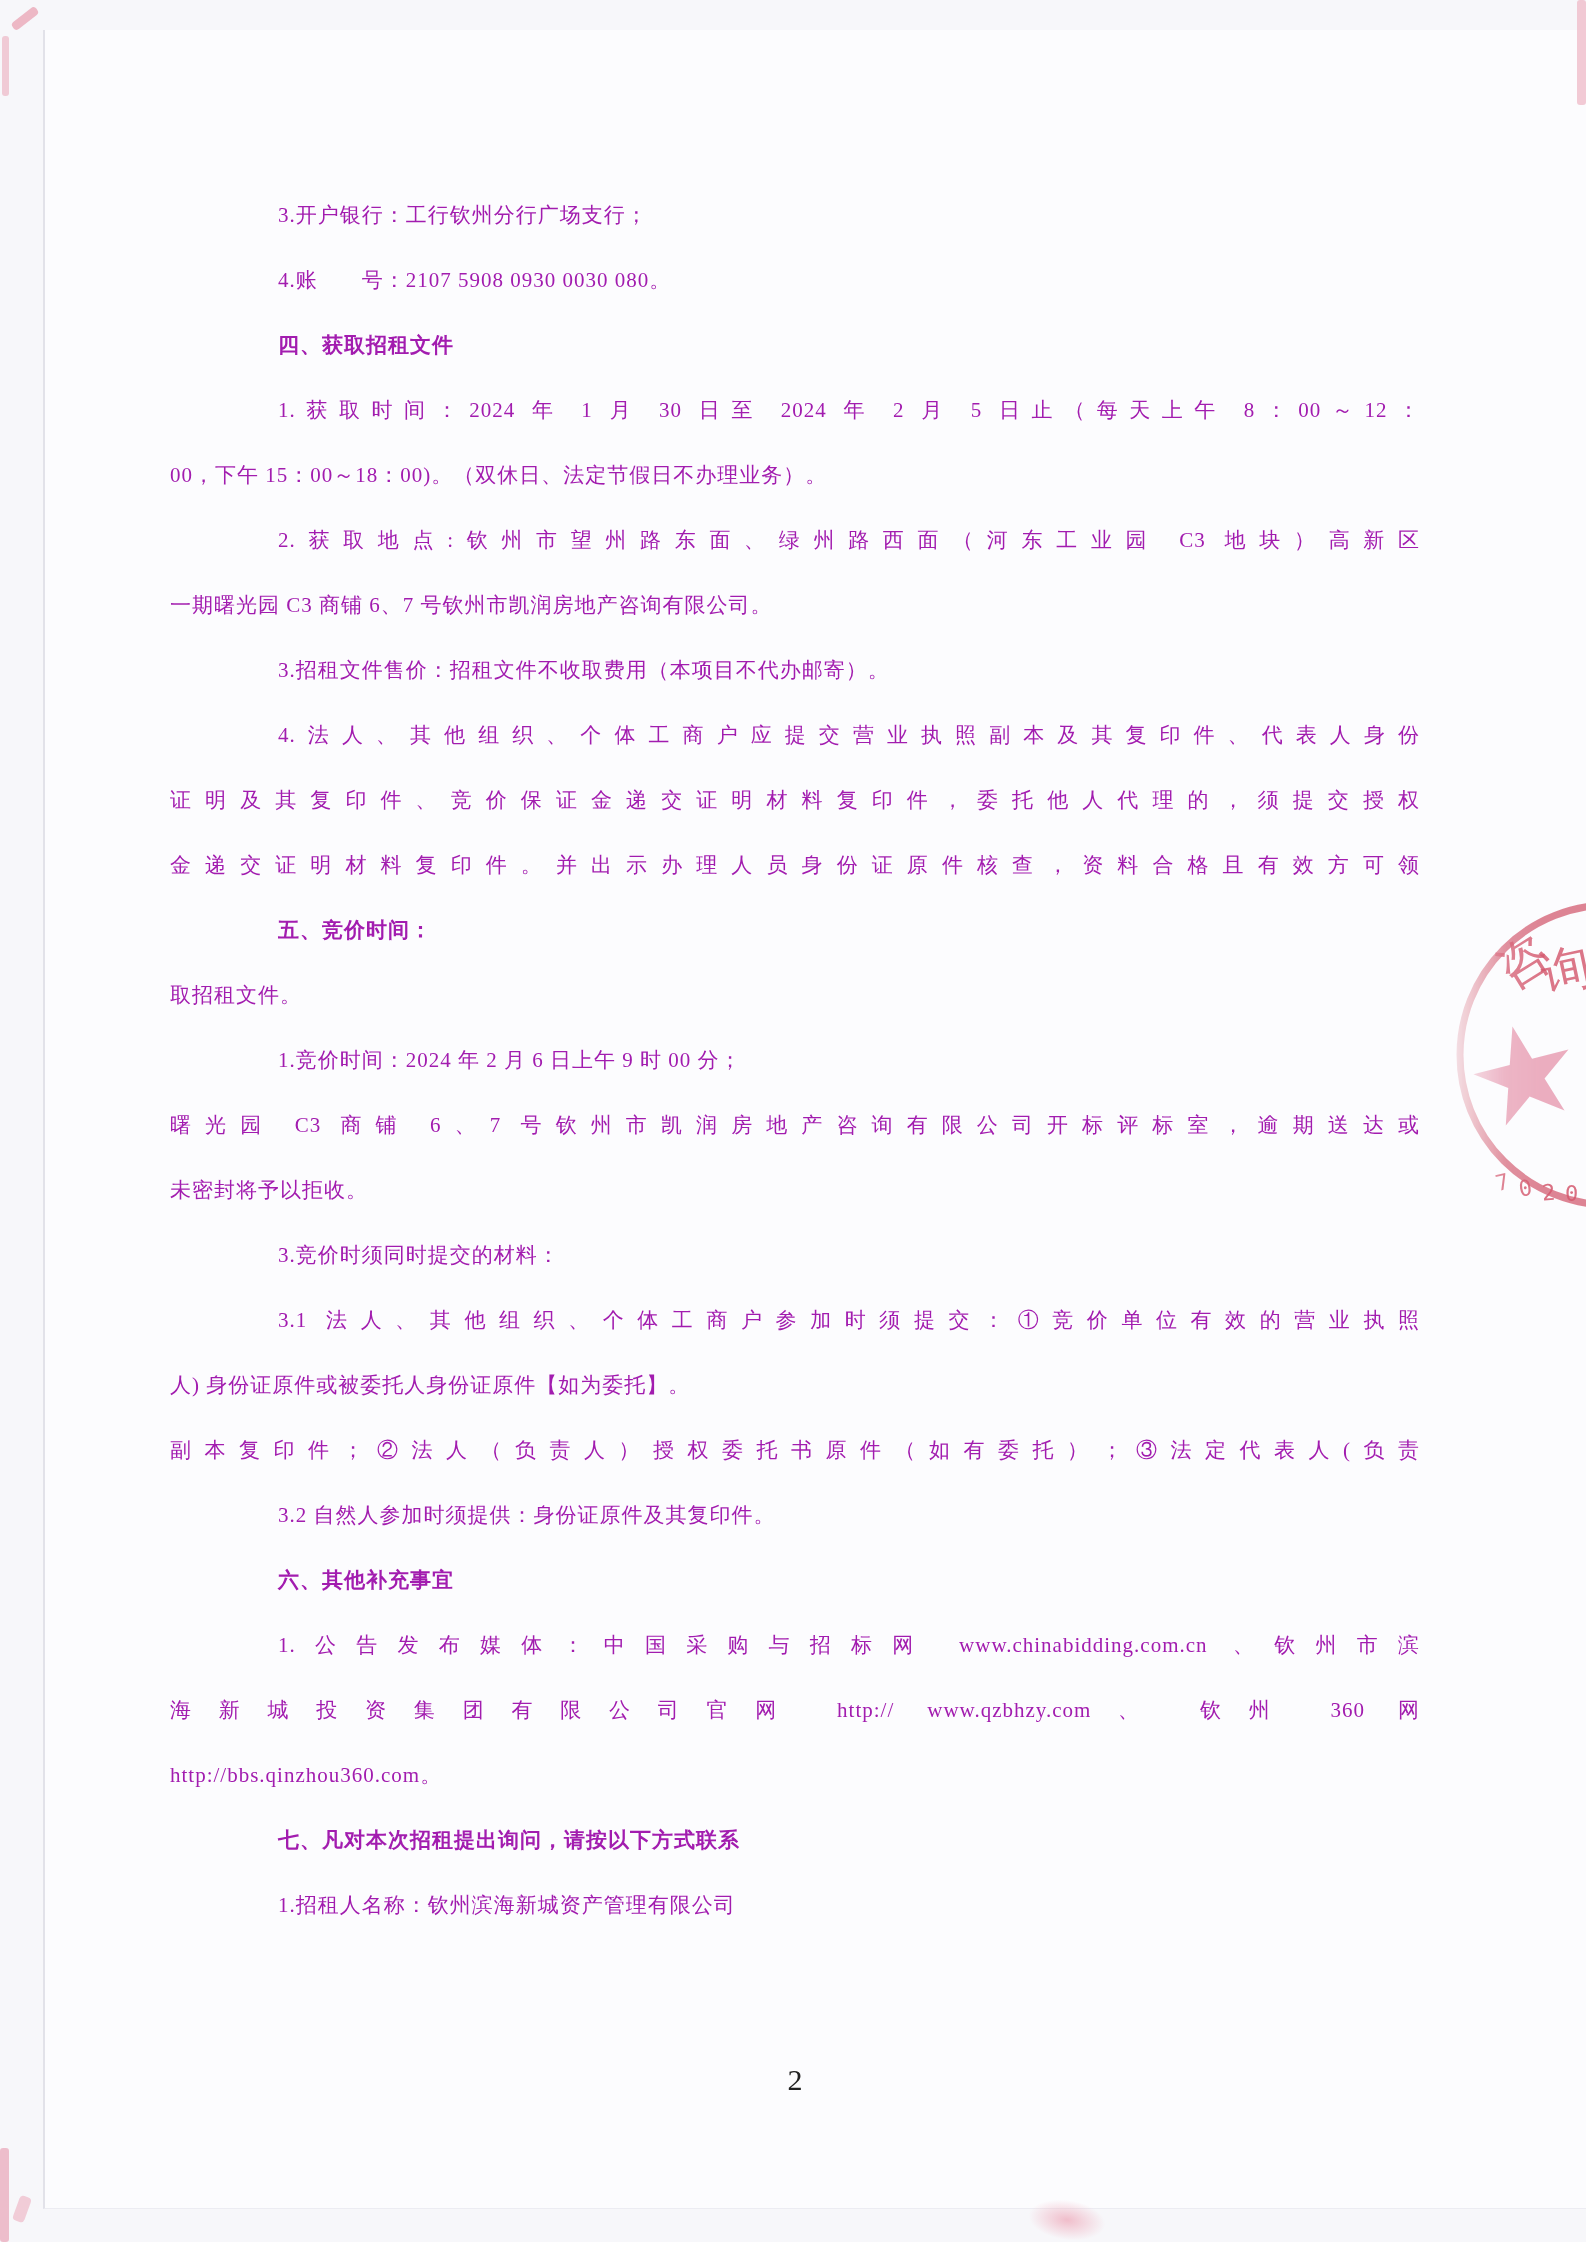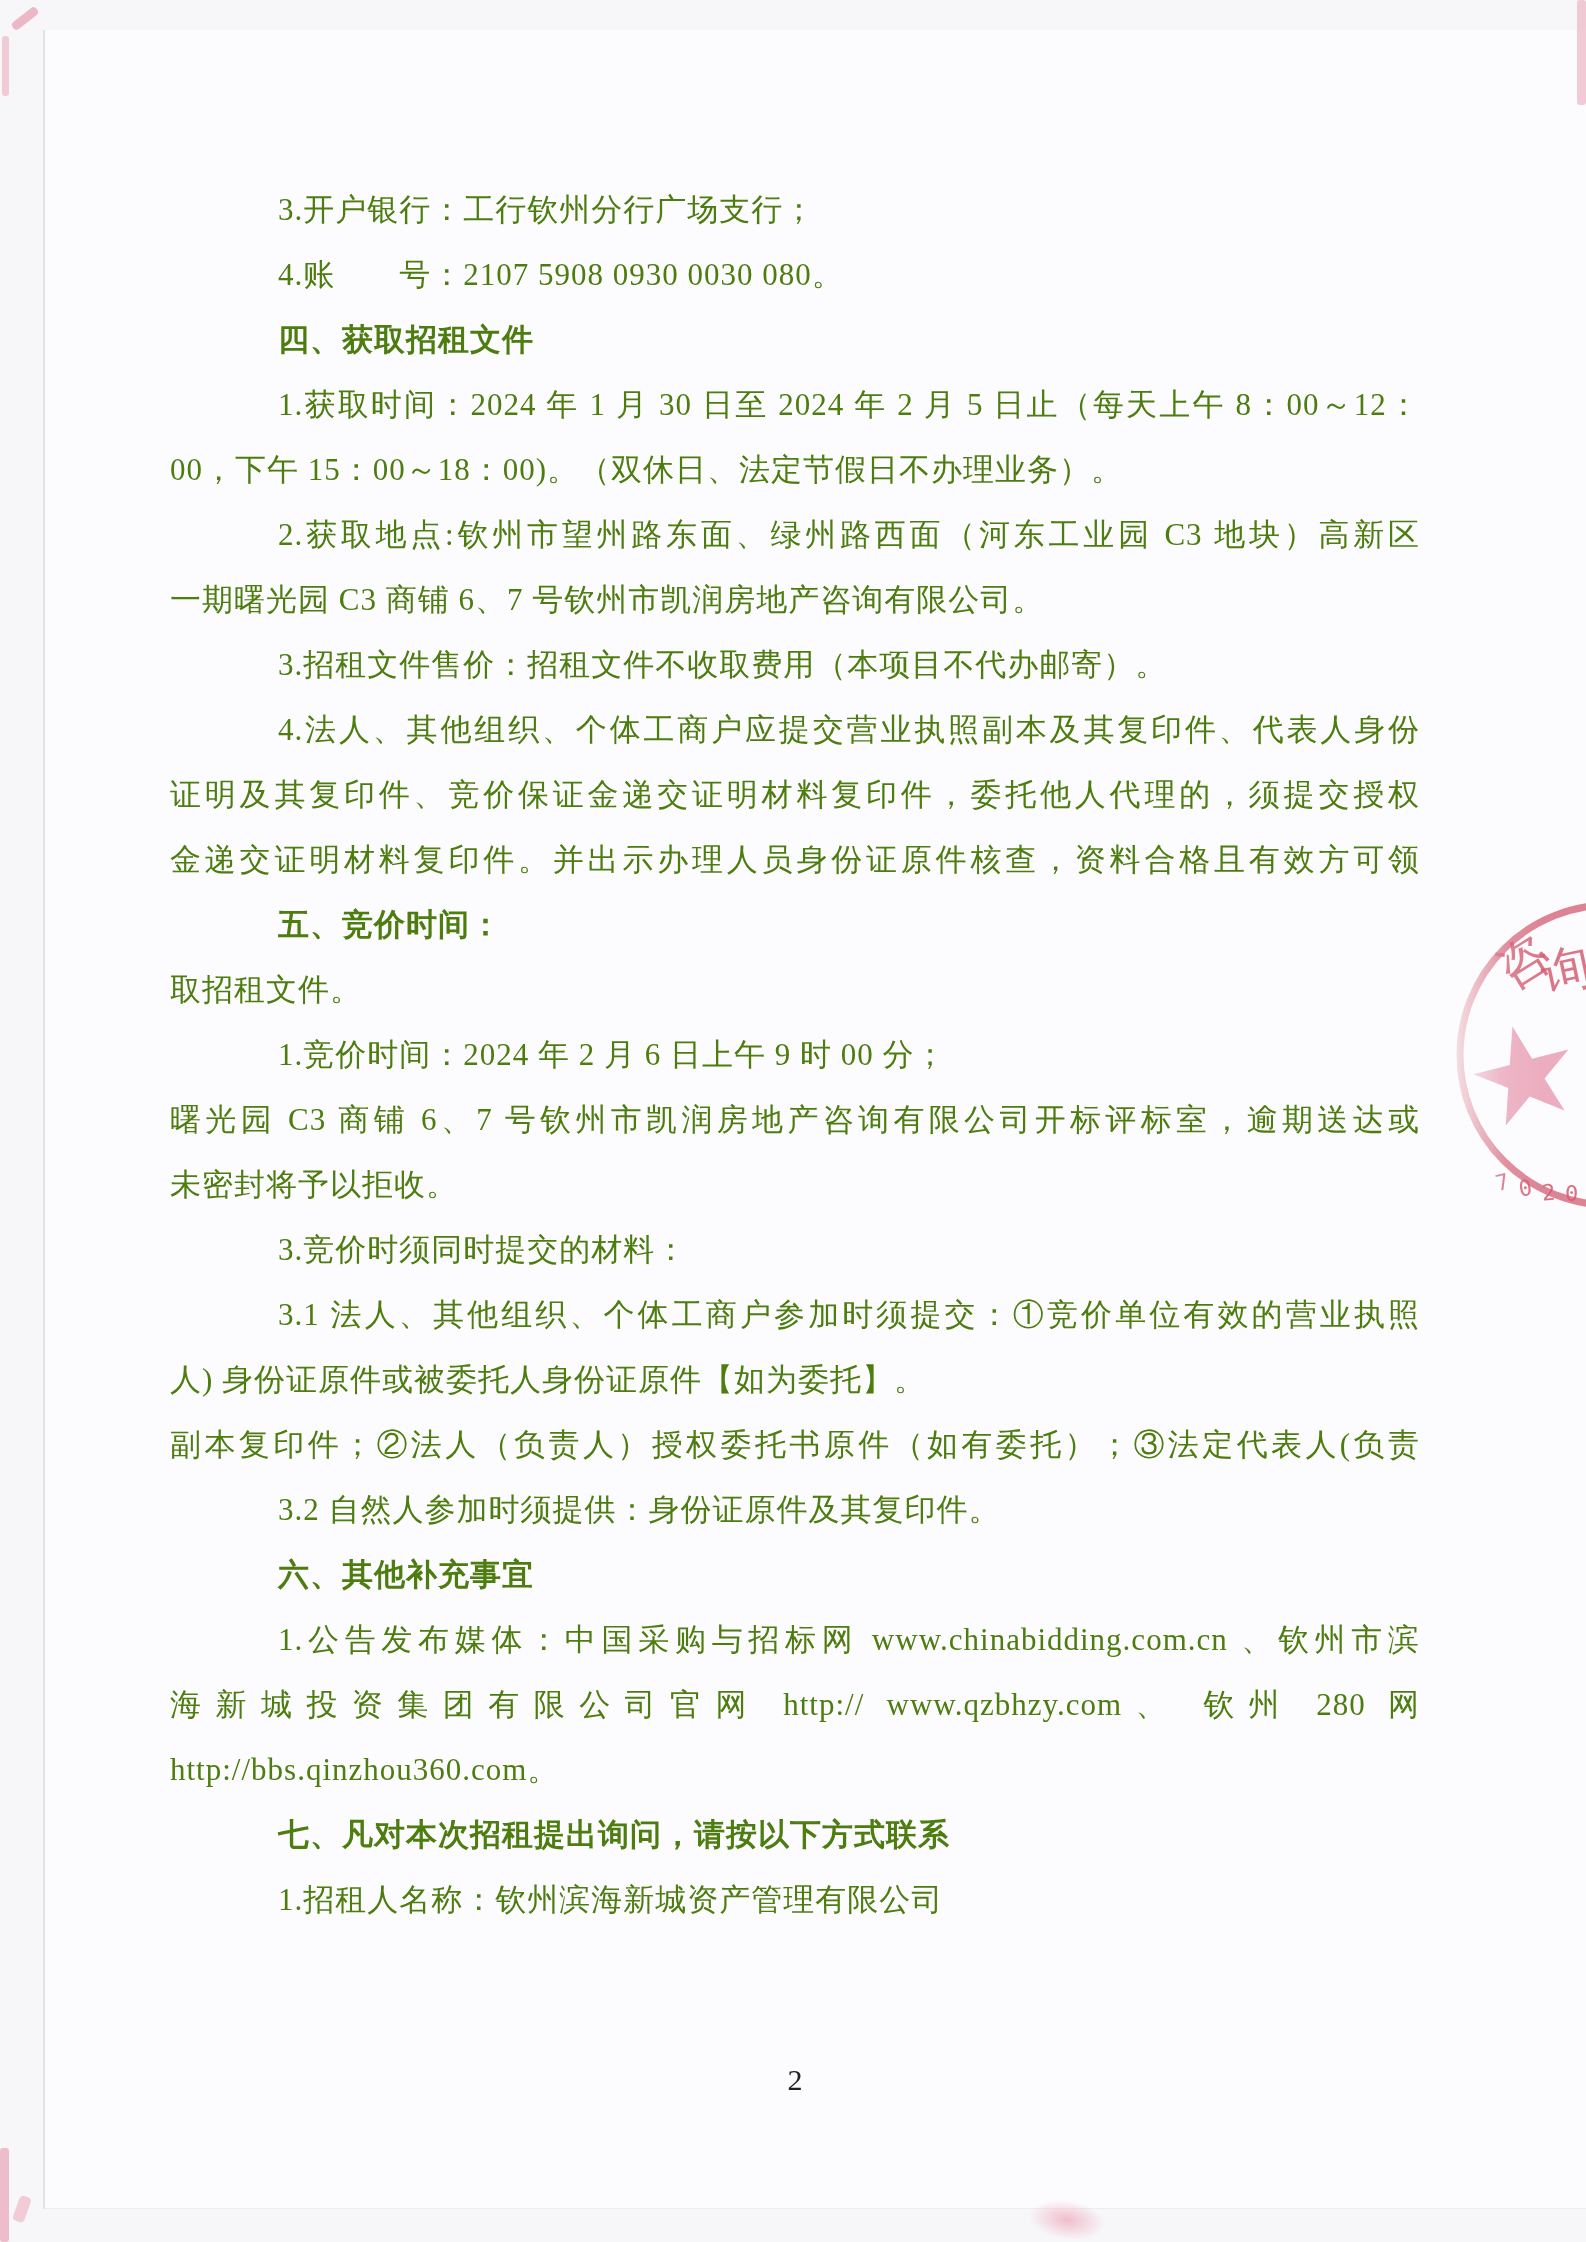--- a/index.html
+++ b/index.html
@@ -11,23 +11,23 @@
     position:relative;
   }
   .page{
     position:absolute;left:43px;top:30px;
     width:1543px;height:2178px;
     background:#fcfcfe;
     border-left:2px solid #e2e2e9;
     border-bottom:1px solid #ececf2;
   }
   .content{
-    position:absolute;left:170px;top:177px;
+    position:absolute;left:170px;top:183px;
     width:1250px;
-    font-size:31px;color:#4d7c0f;
+    font-size:21px;color:#a21caf;
   }
   .line{
     width:1250px;height:65px;line-height:65px;
     overflow:hidden;
     letter-spacing:1px;
   }
   .line.indent{padding-left:108px;width:1142px;}
   .line.fill{text-align:justify;text-align-last:justify;}
   .line.h{font-weight:bold;}
   .page-number{
@@ -70,21 +70,21 @@
   <div class="line indent">1.竞价时间：2024 年 2 月 6 日上午 9 时 00 分；</div>
   <div class="line fill">曙光园 C3 商铺 6、7 号钦州市凯润房地产咨询有限公司开标评标室，逾期送达或</div>
   <div class="line">未密封将予以拒收。</div>
   <div class="line indent">3.竞价时须同时提交的材料：</div>
   <div class="line indent fill">3.1 法人、其他组织、个体工商户参加时须提交：①竞价单位有效的营业执照</div>
   <div class="line">人) 身份证原件或被委托人身份证原件【如为委托】。</div>
   <div class="line fill">副本复印件；②法人（负责人）授权委托书原件（如有委托）；③法定代表人(负责</div>
   <div class="line indent">3.2 自然人参加时须提供：身份证原件及其复印件。</div>
   <div class="line indent h">六、其他补充事宜</div>
   <div class="line indent fill">1.公告发布媒体：中国采购与招标网 www.chinabidding.com.cn 、钦州市滨</div>
-  <div class="line fill">海新城投资集团有限公司官网 http:// www.qzbhzy.com、 钦州 280 网</div>
+  <div class="line fill">海新城投资集团有限公司官网 http:// www.qzbhzy.com、 钦州 360 网</div>
   <div class="line">http://bbs.qinzhou360.com。</div>
   <div class="line indent h">七、凡对本次招租提出询问，请按以下方式联系</div>
   <div class="line indent">1.招租人名称：钦州滨海新城资产管理有限公司</div>
 </div>
 
 <div class="page-number">2</div>
 
 <svg class="stamp" viewBox="0 0 146 400" xmlns="http://www.w3.org/2000/svg">
   <circle cx="170" cy="195" r="150" fill="none" stroke="#d1566b" stroke-width="7" opacity="0.72"></circle>
   <path d="M 96.6 162.4 L 109.1 197.9 L 146.6 196.5 L 117.2 219.9 L 130.1 255.2 L 98.9 234.4 L 69.5 257.8 L 79.7 221.7 L 48.5 200.8 L 86.0 199.3 Z" transform="rotate(-12 97 208) translate(-15 0)" fill="#e8a2b6" opacity="0.88"></path>

